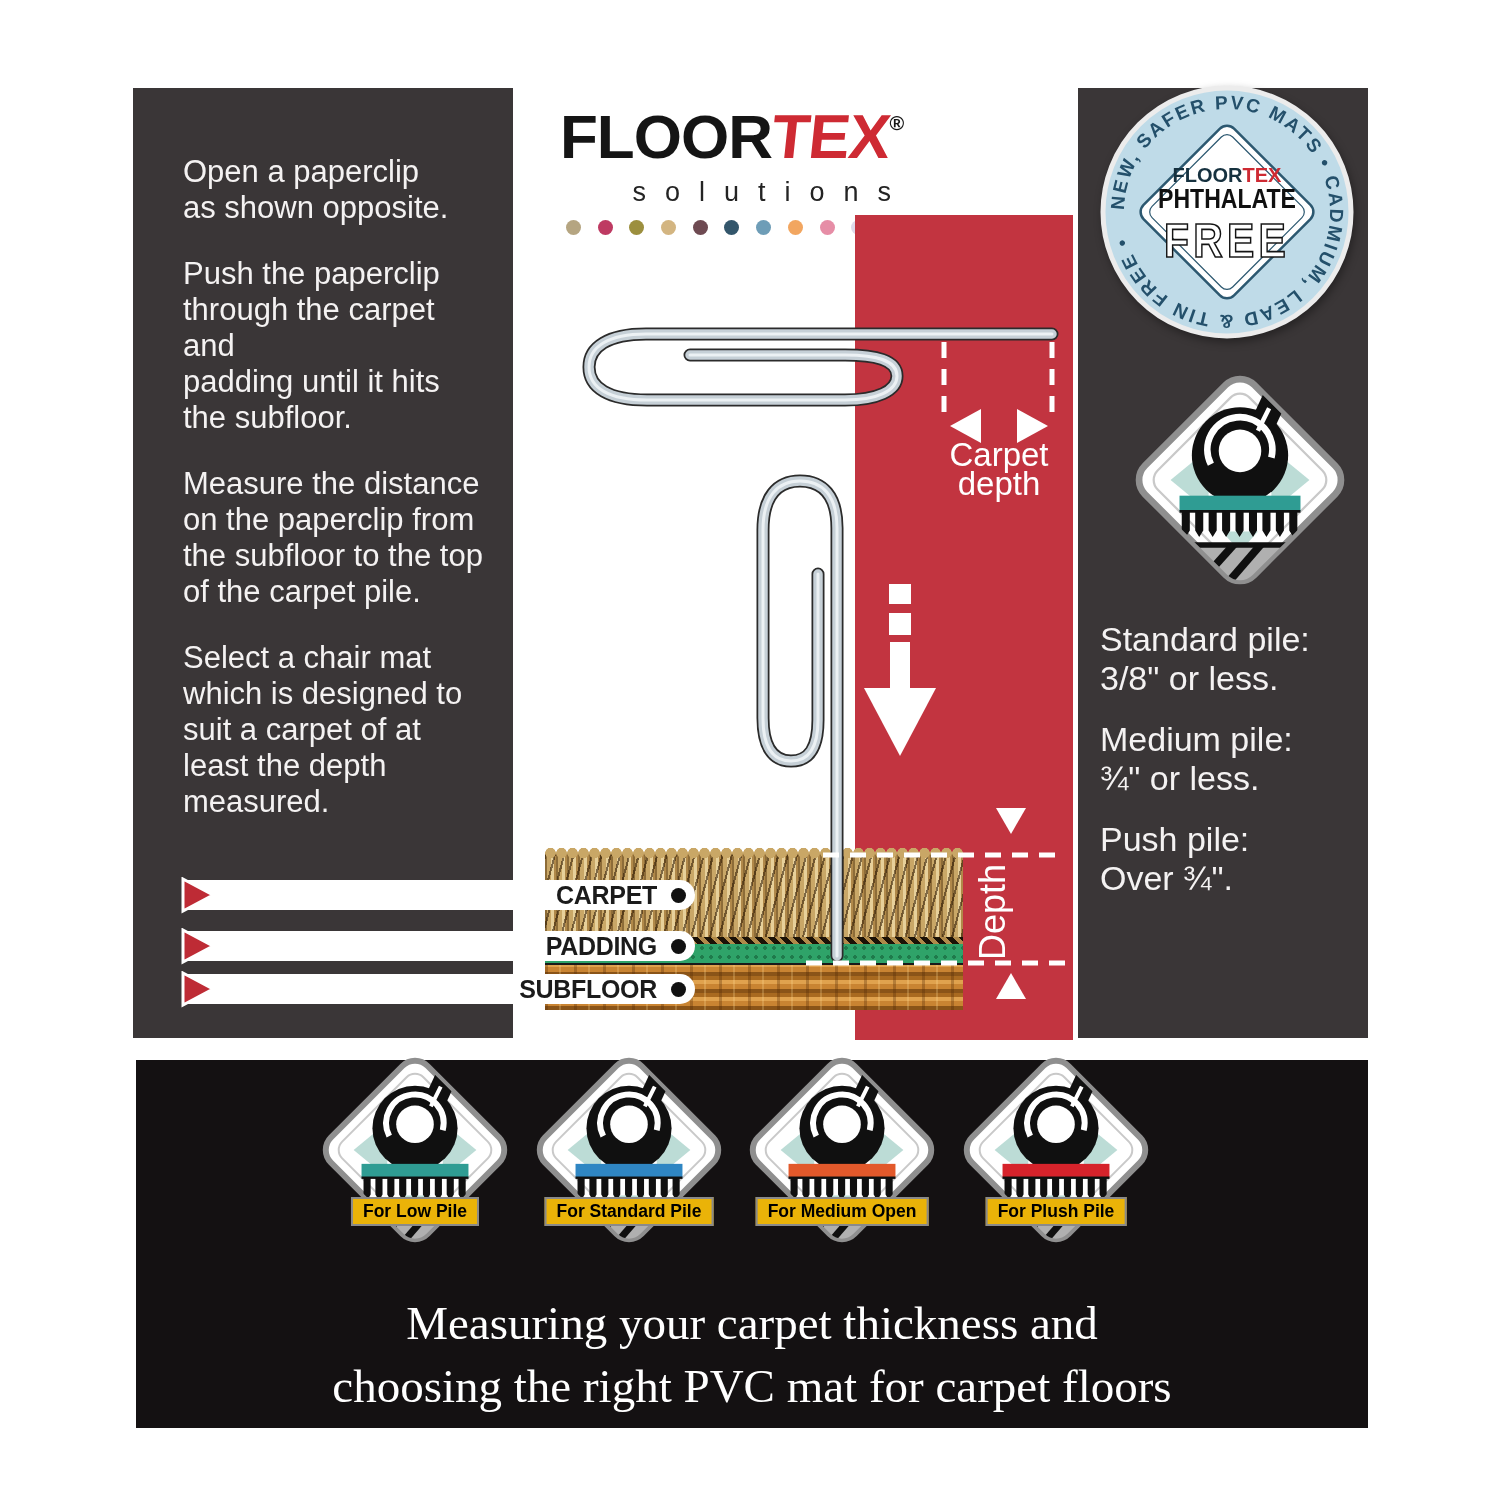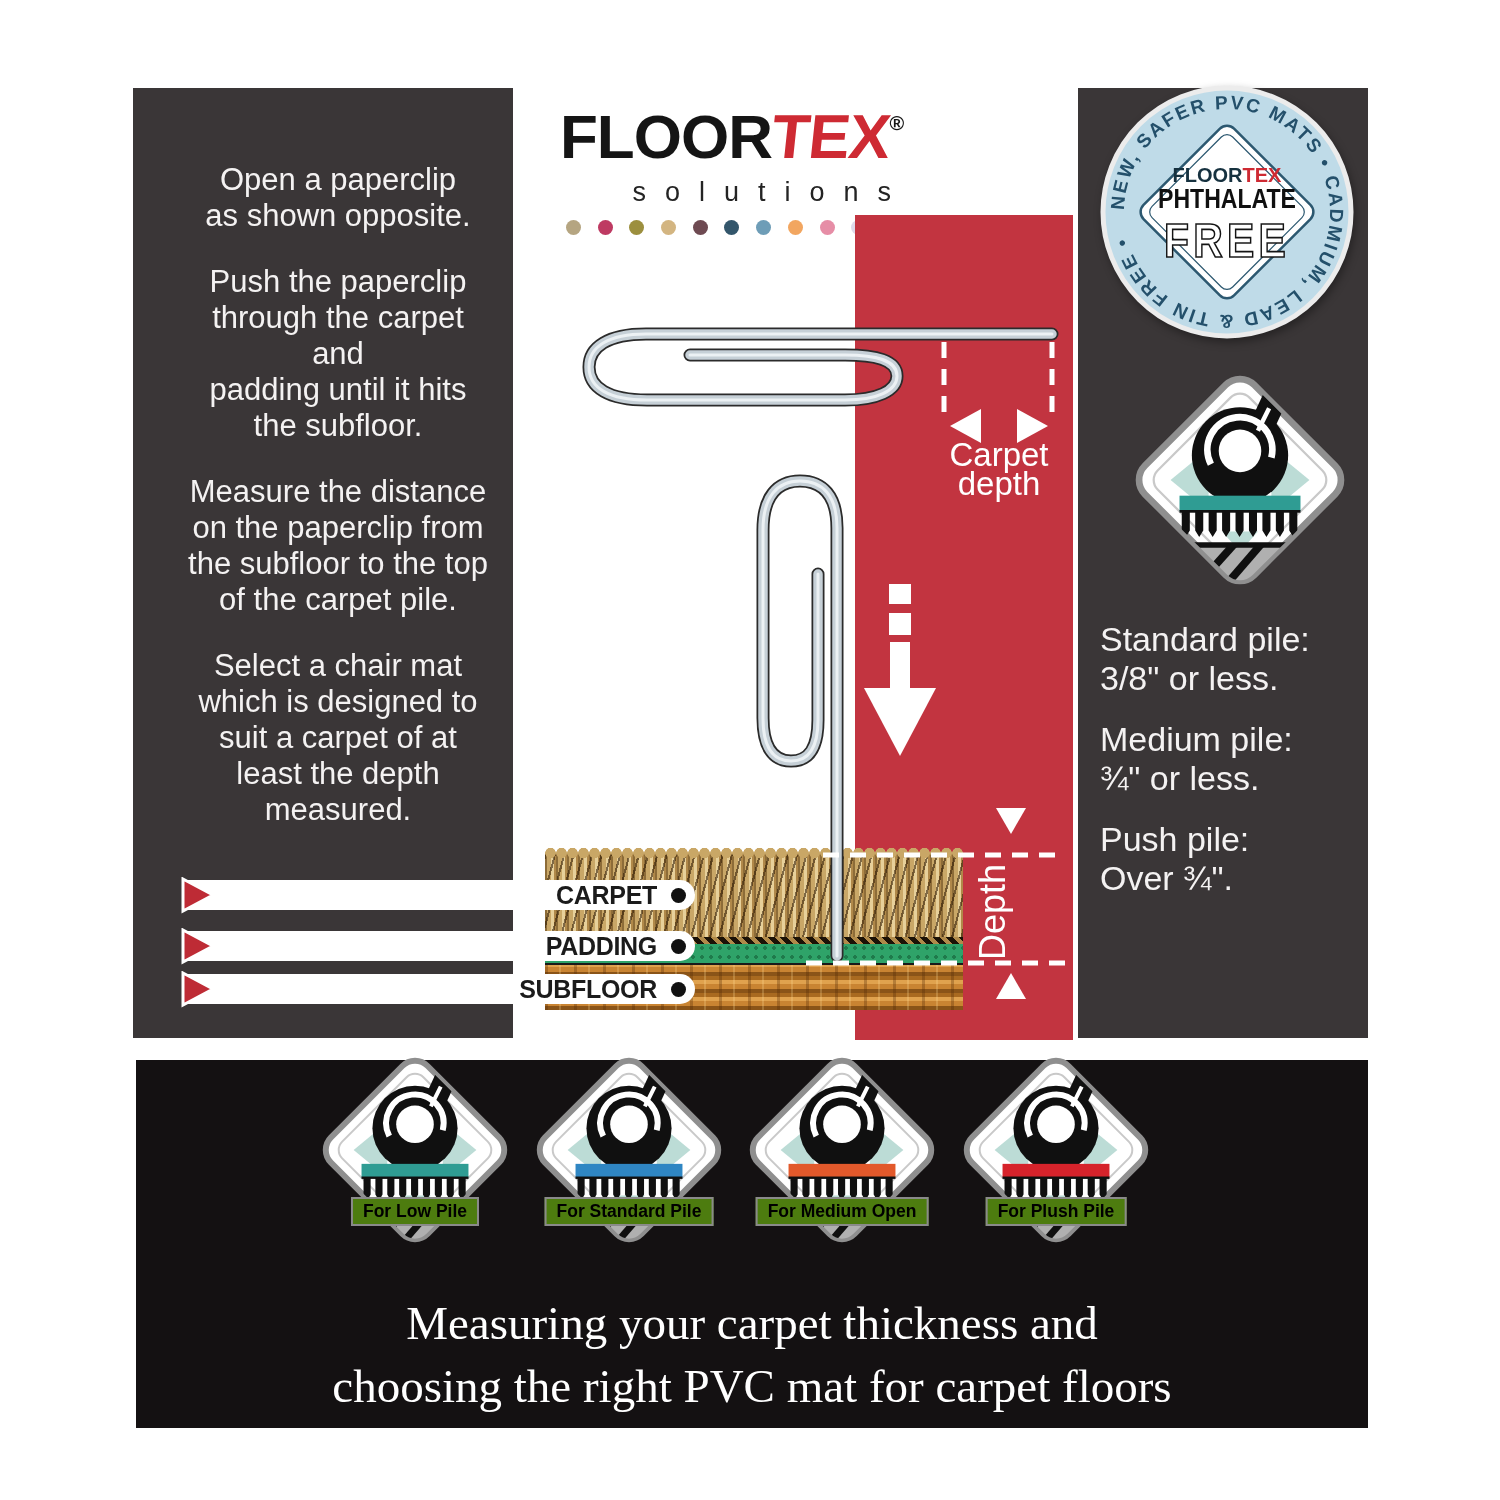--- a/index.html
+++ b/index.html
@@ -7,21 +7,21 @@
        font-family:"Liberation Sans", sans-serif;overflow:hidden;}
   
   .panel{position:absolute;background:#3A3637;z-index:5;}
   #panel-left{left:133px;top:88px;width:380px;height:950px;}
   #panel-right{left:1078px;top:88px;width:290px;height:950px;}
   #red-band{position:absolute;left:855px;top:215px;width:218px;height:825px;background:#C23440;z-index:10;}
   #footer-panel{position:absolute;left:136px;top:1060px;width:1232px;height:368px;background:#141112;z-index:5;}
   
   #instructions{position:absolute;left:183px;top:150px;width:310px;z-index:6;color:#F4F2F2;
                 font-size:31px;line-height:36px;}
-  #instructions p{margin:12px 0 30px 0;white-space:pre-line;text-align:center;}
+  #instructions p{margin:4px 0 30px 0;white-space:pre-line;}
   
   #logo{position:absolute;left:560px;top:92px;width:350px;z-index:6;}
   .logo-word{font-size:62px;font-weight:bold;letter-spacing:-1px;color:#151515;line-height:62px;}
   .logo-word .red{color:#CE2A33;display:inline-block;transform:skewX(-6deg);}
   .logo-word sup{font-size:20px;vertical-align:28px;color:#151515;}
   .logo-sub{font-size:27px;letter-spacing:19px;color:#242424;margin-top:9px;padding-left:8px;text-align:right;}
   .logo-dots{display:flex;justify-content:space-between;width:332px;margin-top:12px;padding-left:6px;}
   .dot{width:15px;height:15px;border-radius:50%;background:currentColor;}
   
   #carpet-depth-label{position:absolute;left:918px;top:440px;width:162px;text-align:center;z-index:35;
@@ -52,21 +52,21 @@
   .bar-label{font-weight:bold;font-size:25px;letter-spacing:-0.3px;color:#1b1b1b;}
   .bar-dot{width:15px;height:15px;border-radius:50%;background:#111;flex:0 0 auto;}
   .bar-tri{position:absolute;z-index:41;}
   
   #pile-guide{position:absolute;left:1100px;top:620px;z-index:6;color:#F4F2F2;font-size:34px;line-height:39px;}
   .pile-item{margin-bottom:22px;}
   
   #phthalate-badge{position:absolute;left:1100px;top:85px;z-index:6;filter:drop-shadow(2px 4px 4px rgba(0,0,0,.35));}
   .mat-icon{position:absolute;z-index:8;}
   #icon-top-right{left:1128px;top:368px;}
-  .banner{position:absolute;z-index:9;transform:translateX(-50%);background:#4d7c0f;border:2px solid #8a8a8a;
+  .banner{position:absolute;z-index:9;transform:translateX(-50%);background:#eab308;border:2px solid #8a8a8a;
           padding:2px 10px;font-size:17.5px;font-weight:bold;color:#000;white-space:nowrap;top:1197px;}
   
   #headline{position:absolute;left:136px;top:1292px;width:1232px;z-index:6;color:#fff;text-align:center;
             font-size:47px;line-height:63px;font-family:Liberation Serif, serif;}
   
   #overlay{position:absolute;left:0;top:0;z-index:30;pointer-events:none;}
   .wire-outline{fill:none;stroke:#2B2B2B;stroke-width:13px;stroke-linecap:round;stroke-linejoin:round;}
   .wire-fill{fill:none;stroke:#C6D0D7;stroke-width:9.5px;stroke-linecap:round;stroke-linejoin:round;}
   .wire-core{fill:none;stroke:#ECF1F4;stroke-width:3px;stroke-linecap:round;stroke-linejoin:round;}
   .dash-line{stroke:#fff;stroke-width:5px;stroke-dasharray:16 11;fill:none;}

